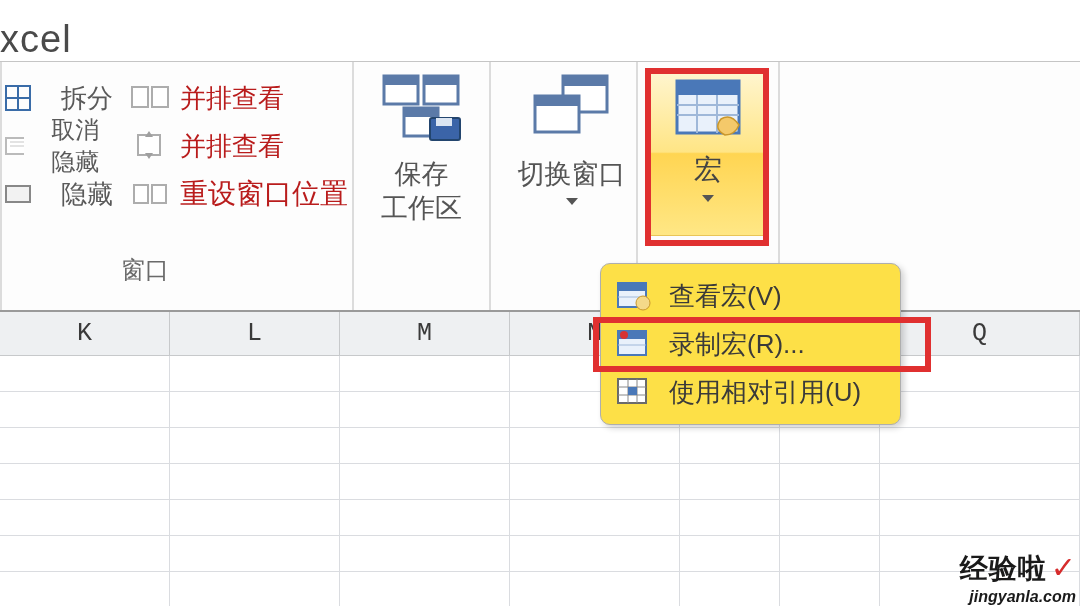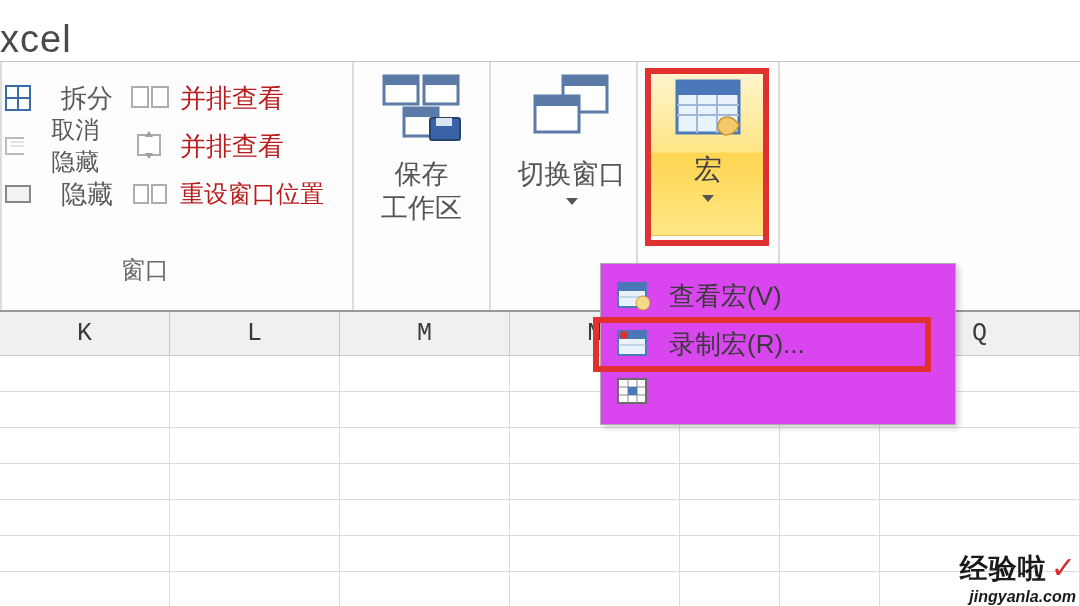--- a/index.html
+++ b/index.html
@@ -101,25 +101,25 @@
     width: 0; height: 0;
     border-left: 6px solid transparent;
     border-right: 6px solid transparent;
     border-top: 7px solid #555;
     margin-top: 6px;
   }
   .dropdown {
     position: absolute;
     top: 263px;
     left: 600px;
-    width: 356px;
-    background: #d946ef;
+    width: 301px;
+    background: #fde047;
     border: 1px solid #aeaeae;
     box-shadow: 3px 3px 6px rgba(0,0,0,0.18);
-    border-radius: 0;
+    border-radius: 10px;
     padding: 8px 0;
     z-index: 50;
   }
   .dropdown .item {
     display: flex;
     align-items: center;
     height: 48px;
     padding-left: 14px;
     font-size: 26px;
     color: #3a3a3a;
@@ -223,21 +223,21 @@
         <path d="M19 0 l4 6 h-8 z" fill="#888"></path>
         <path d="M19 28 l4 -6 h-8 z" fill="#888"></path>
       </svg>
       <span class="lbl">并排查看</span>
     </div>
     <div class="row">
       <svg width="42" height="30" class="muted">
         <rect x="4" y="6" width="14" height="18" fill="#fff" stroke="#999" stroke-width="2"></rect>
         <rect x="22" y="6" width="14" height="18" fill="#fff" stroke="#999" stroke-width="2"></rect>
       </svg>
-      <span class="lbl" style="font-size:24px">重设窗口位置</span>
+      <span class="lbl" style="font-size:28px">重设窗口位置</span>
     </div>
     <div class="group-label" style="left:-180px">窗口</div>
   </div>
 
   <div class="vdiv"></div>
 
   <div class="group3">
     <div class="big-icon-col">
       <svg width="88" height="70">
         <rect x="6" y="4" width="34" height="28" fill="#fff" stroke="#5b7aa8" stroke-width="3"></rect>
@@ -388,20 +388,21 @@
   </div>
   <div class="item">
     <svg width="36" height="34">
       <rect x="3" y="4" width="28" height="24" fill="#fff" stroke="#6a6a6a" stroke-width="2"></rect>
       <line x1="3" y1="12" x2="31" y2="12" stroke="#888"></line>
       <line x1="3" y1="20" x2="31" y2="20" stroke="#888"></line>
       <line x1="13" y1="4" x2="13" y2="28" stroke="#888"></line>
       <line x1="22" y1="4" x2="22" y2="28" stroke="#888"></line>
       <rect x="13" y="12" width="9" height="8" fill="#4a78b8"></rect>
     </svg>
+    <span class="txt">使用相对引用(U)</span>
   </div>
 </div>
 
 <div class="dd-red-border"></div>
 
 <div class="watermark">
   <div>
     <span class="top">经验啦</span><span class="check">✓</span>
   </div>
   <div class="bot">jingyanla.com</div>

